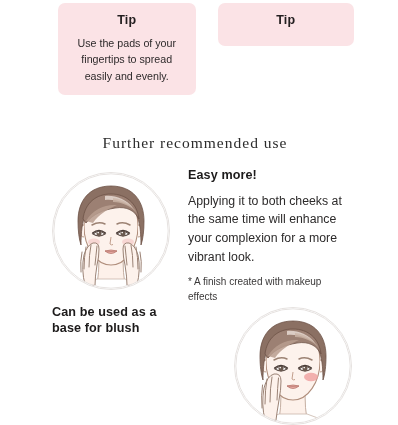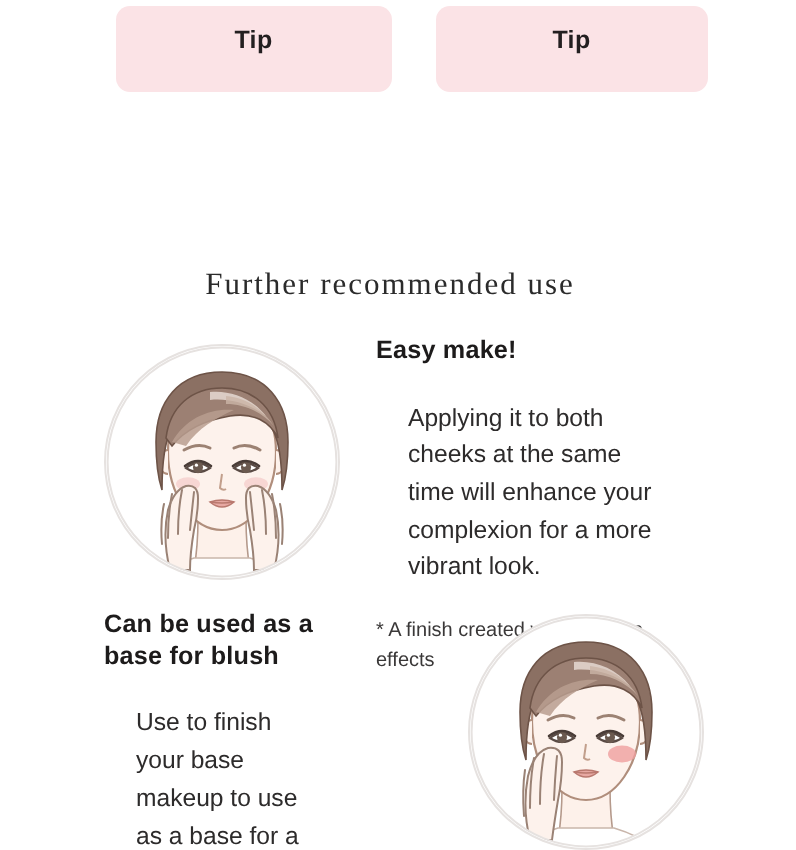--- a/index.html
+++ b/index.html
@@ -95,36 +95,37 @@
     font-weight: bold;
     color: #1d1b1b;
     margin: 0 0 8px 0;
     line-height: 1.25;
     letter-spacing: .1px;
   }
   .item-body {
     font-size: 12.3px;
     line-height: 1.52;
     color: #2d2b2b;
-    margin: 16px;
+    margin: 0;
   }
   .item-note {
     font-size: 10px;
     line-height: 1.45;
     color: #3a3838;
     margin: 9px 0 0 0;
   }
 </style>
 </head>
 <body>
 
 <div class="tips-row">
 
   <div class="tip-card left">
     <div class="tip-title">Tip</div>
+    <div class="tip-body">Use the pads of your fingertips to spread easily and evenly.</div>
   </div>
 
   <div class="tip-card right">
     <div class="tip-title">Tip</div>
   </div>
 
 </div>
 
 <div class="section-heading">Further recommended use</div>
 
@@ -194,21 +195,21 @@
           <path d="M83 74 Q85 84 85 96"></path>
           <path d="M87 79 Q89 88 88 99"></path>
           <path d="M72 73 Q73 82 74 92"></path>
         </g>
       </g>
       <circle cx="58" cy="58" r="57.2" fill="none" stroke="#e6e2e0" stroke-width="1"></circle>
     </svg>
   </div>
 
   <div class="text-col">
-    <div class="item-title">Easy make!</div>
+    <div class="item-title">Easy more!</div>
     <div class="item-body">Applying it to both cheeks at the same time will enhance your complexion for a more vibrant look.</div>
     <div class="item-note">* A finish created with makeup effects</div>
   </div>
 
 </div>
 
 <div class="block block-blush">
 
   <div class="figure">
     <svg viewBox="0 0 116 116" xmlns="http://www.w3.org/2000/svg" aria-hidden="true">
@@ -264,16 +265,15 @@
           <path d="M27.5 77 Q26 87 27 100"></path>
           <path d="M43.5 70 Q42.5 80 42 92"></path>
         </g>
       </g>
       <circle cx="58" cy="58" r="57.2" fill="none" stroke="#e6e2e0" stroke-width="1"></circle>
     </svg>
   </div>
 
   <div class="text-col">
     <div class="item-title">Can be used as a base for blush</div>
-    <div class="item-body">Use to finish your base makeup to use as a base for a blush that adds complexion.</div>
   </div>
 
 </div>
 
 </body></html>

